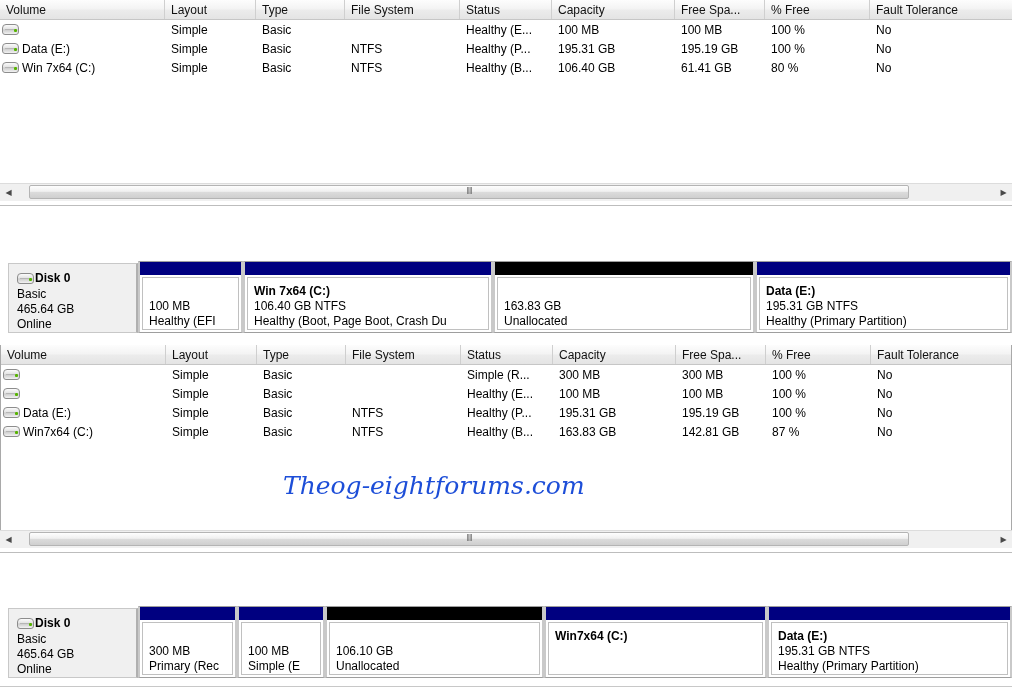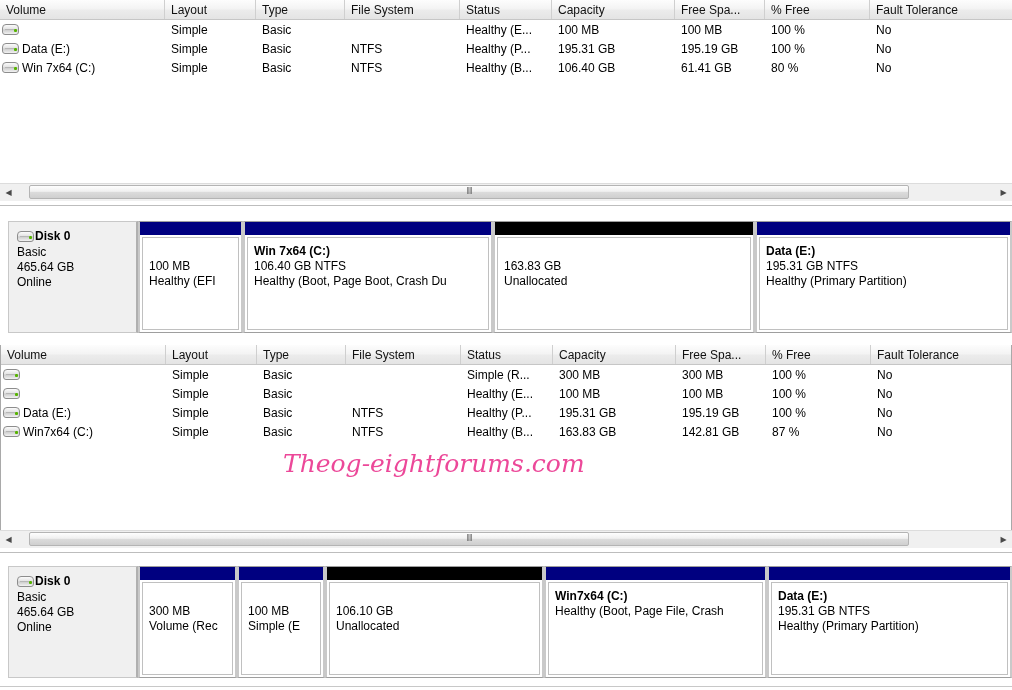--- a/index.html
+++ b/index.html
@@ -129,21 +129,21 @@
   }
 
   
   .diskpane {
     position: absolute;
     left: 0;
     background: #ffffff;
     border-top: 1px solid #bdbdbd;
     box-sizing: border-box;
   }
-  .diskrow { position: absolute; display: flex; }
+  .diskrow { position: absolute; display: flex; align-items: flex-end; }
   .disk-info {
     width: 130px;
     flex: 0 0 130px;
     box-sizing: border-box;
     background: #f0f0f0;
     border: 1px solid #c8c8c8;
     border-right: 2px solid #b0b0b0;
     padding: 7px 0 0 8px;
   }
   .disk-title {
@@ -389,21 +389,21 @@
           <div class="cell" style="width: 115px; flex: 0 0 115px;">NTFS</div>
           <div class="cell" style="width: 92px; flex: 0 0 92px;">Healthy (B...</div>
           <div class="cell" style="width: 123px; flex: 0 0 123px;">163.83 GB</div>
           <div class="cell" style="width: 90px; flex: 0 0 90px;">142.81 GB</div>
           <div class="cell" style="width: 105px; flex: 0 0 105px;">87 %</div>
           <div class="cell" style="width: 142px; flex: 0 0 142px;">No</div>
         </div>
       </div>
   </div>
 
-  <div class="watermark" style="left: 283px; top: 449px; color: #ec4899;">Theog-eightforums.com</div>
+  <div class="watermark" style="left: 283px; top: 471px; color: #1d4ed8;">Theog-eightforums.com</div>
 
   <div class="hscroll" id="scroll-bottom" style="top:530px; width:1012px;">
     <div class="sb-arrow">◀</div>
     <div class="sb-track">
       <div class="sb-thumb" style="left:12px; width:880px;">
         <span class="sb-grip">‖‖</span>
       </div>
     </div>
     <div class="sb-arrow">▶</div>
   </div>
@@ -418,21 +418,21 @@
         <div class="disk-line">Basic</div>
         <div class="disk-line">465.64 GB</div>
         <div class="disk-line">Online</div>
       </div>
       <div class="parts" id="parts-bottom">
           <div class="part" style="width: 99px; flex: 0 0 99px;">
             <div class="capbar"></div>
             <div class="pbody">
               <div style="height: 15px;"></div>
               <div class="p-line">300 MB</div>
-              <div class="p-line">Volume (Rec</div>
+              <div class="p-line">Primary (Rec</div>
             </div>
           </div>
           <div class="part" style="width: 88px; flex: 0 0 88px;">
             <div class="capbar"></div>
             <div class="pbody">
               <div style="height: 15px;"></div>
               <div class="p-line">100 MB</div>
               <div class="p-line">Simple (E</div>
             </div>
           </div>
@@ -441,21 +441,20 @@
             <div class="pbody">
               <div style="height: 15px;"></div>
               <div class="p-line">106.10 GB</div>
               <div class="p-line">Unallocated</div>
             </div>
           </div>
           <div class="part" style="width: 223px; flex: 0 0 223px;">
             <div class="capbar"></div>
             <div class="pbody">
               <div class="p-name">Win7x64  (C:)</div>
-              <div class="p-line">Healthy (Boot, Page File, Crash</div>
             </div>
           </div>
           <div class="part" style="width: 245px; flex: 0 0 245px;">
             <div class="capbar"></div>
             <div class="pbody">
               <div class="p-name">Data  (E:)</div>
               <div class="p-line">195.31 GB NTFS</div>
               <div class="p-line">Healthy (Primary Partition)</div>
             </div>
           </div>

